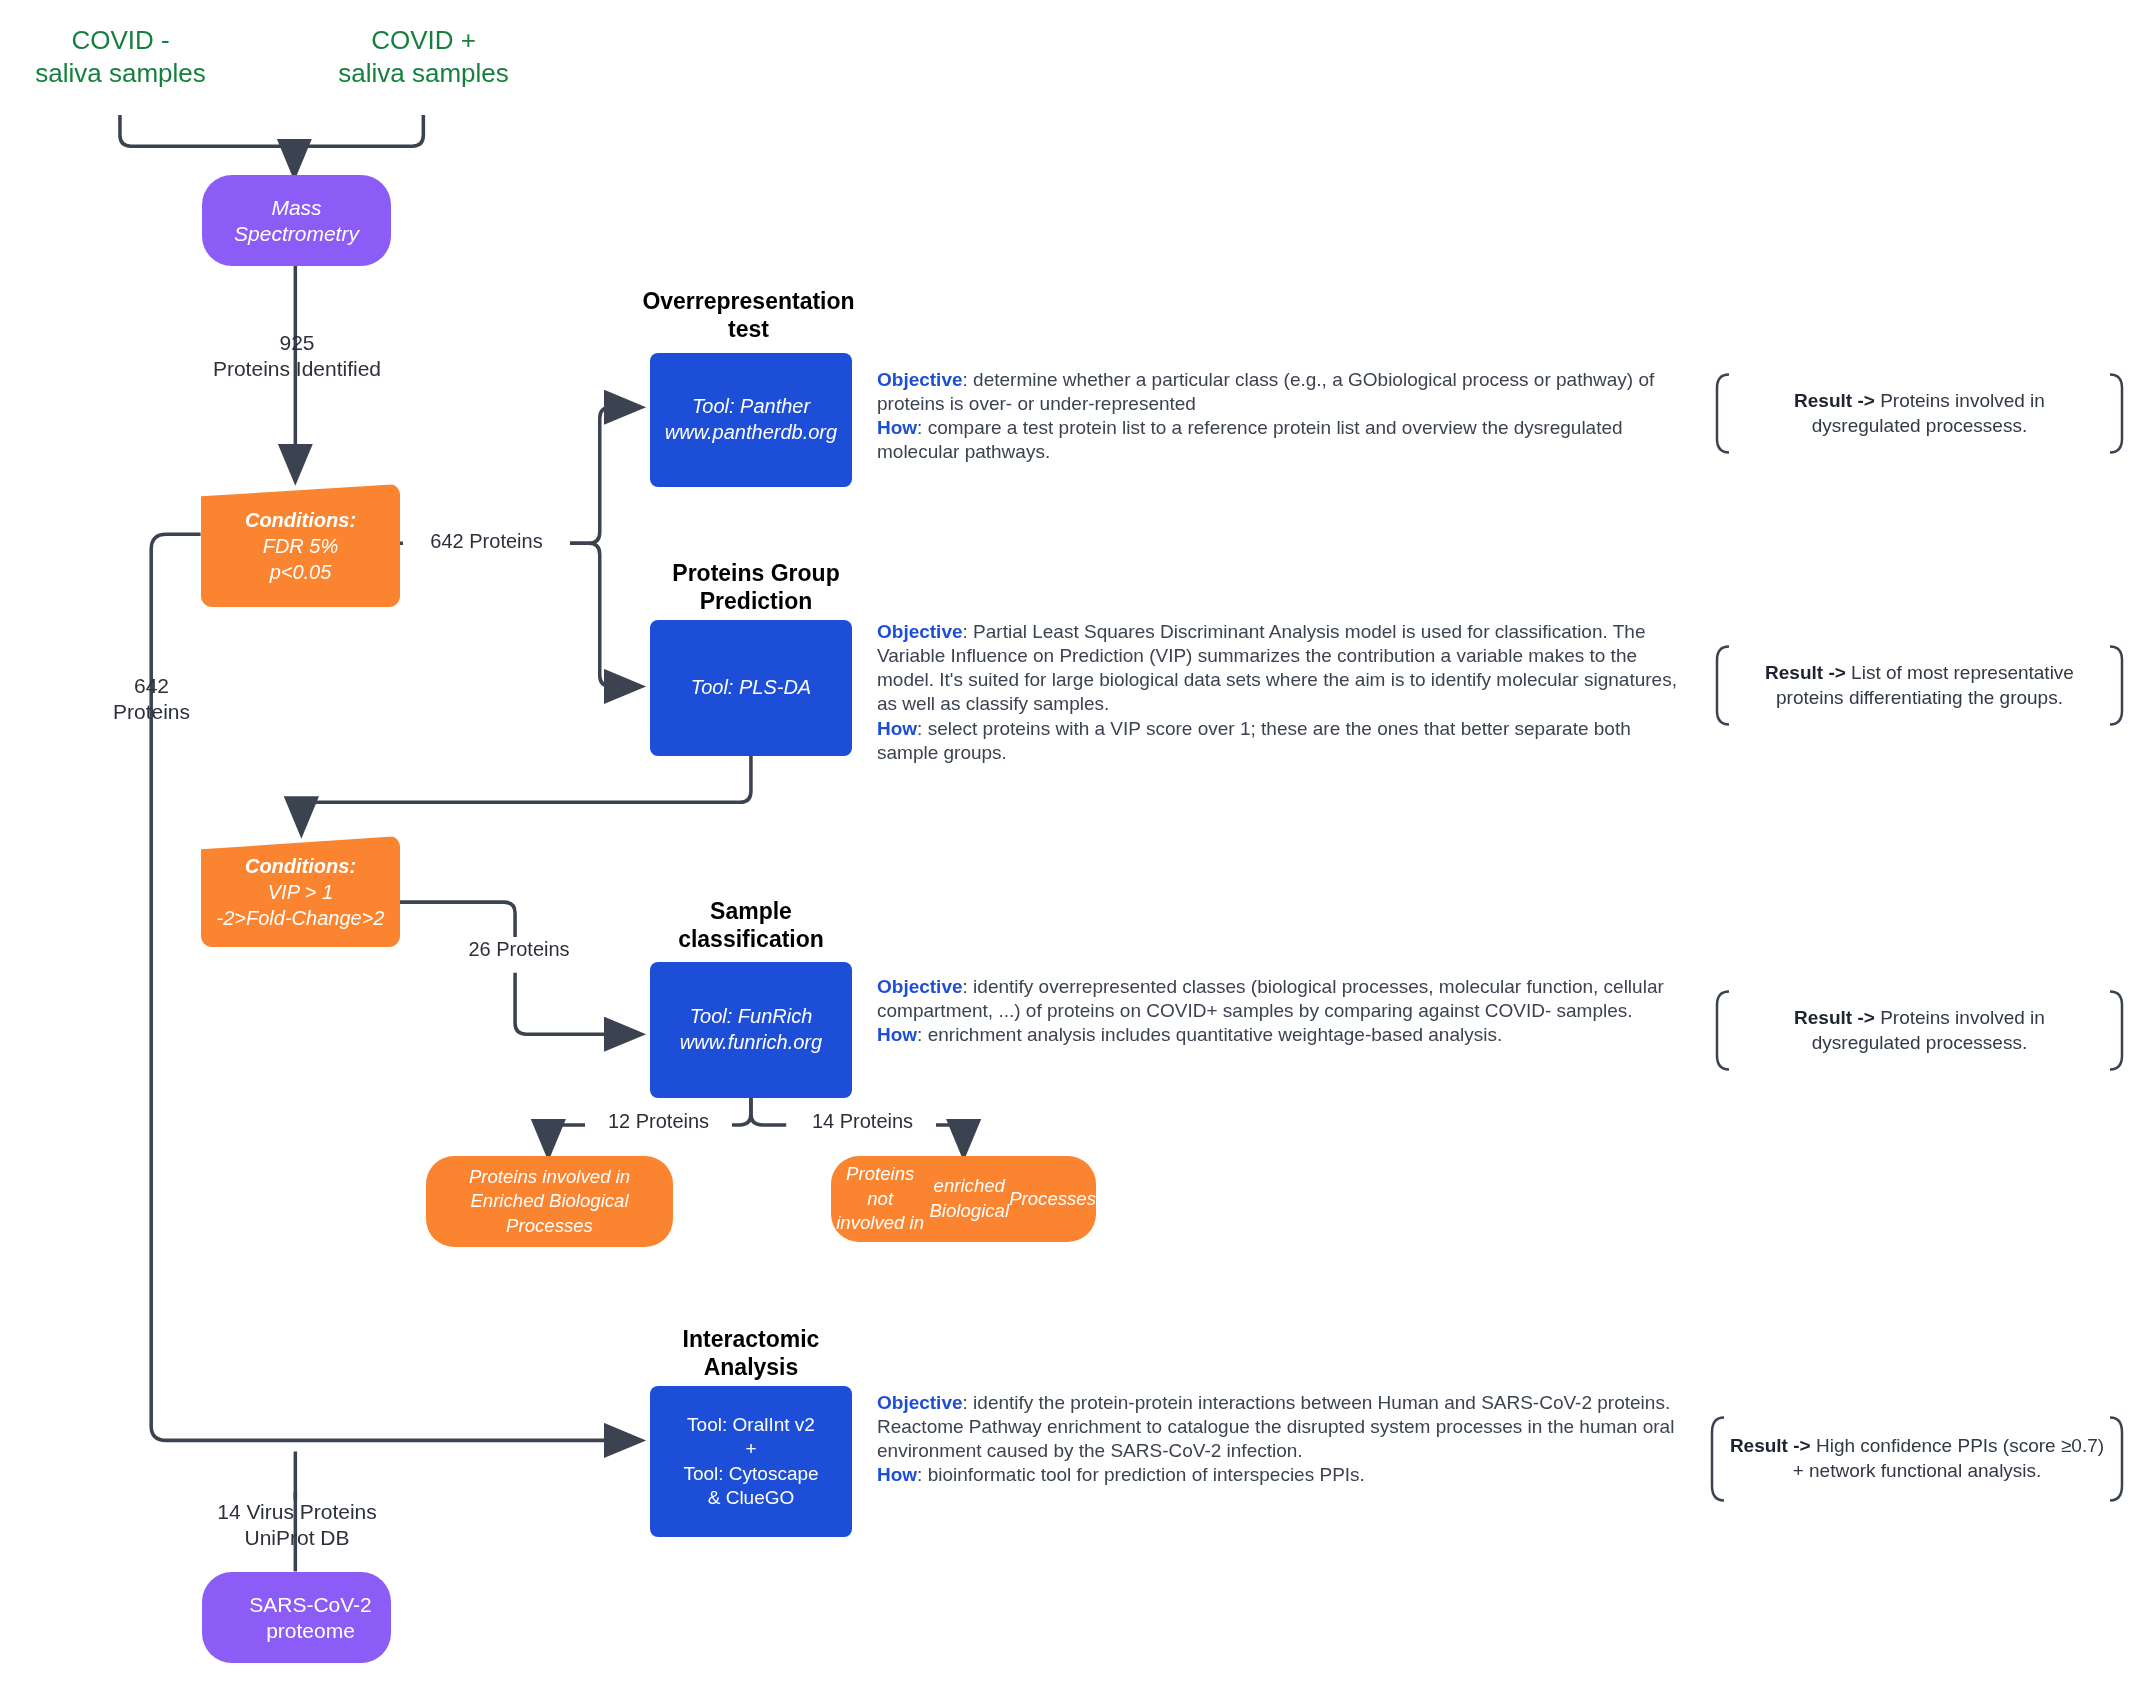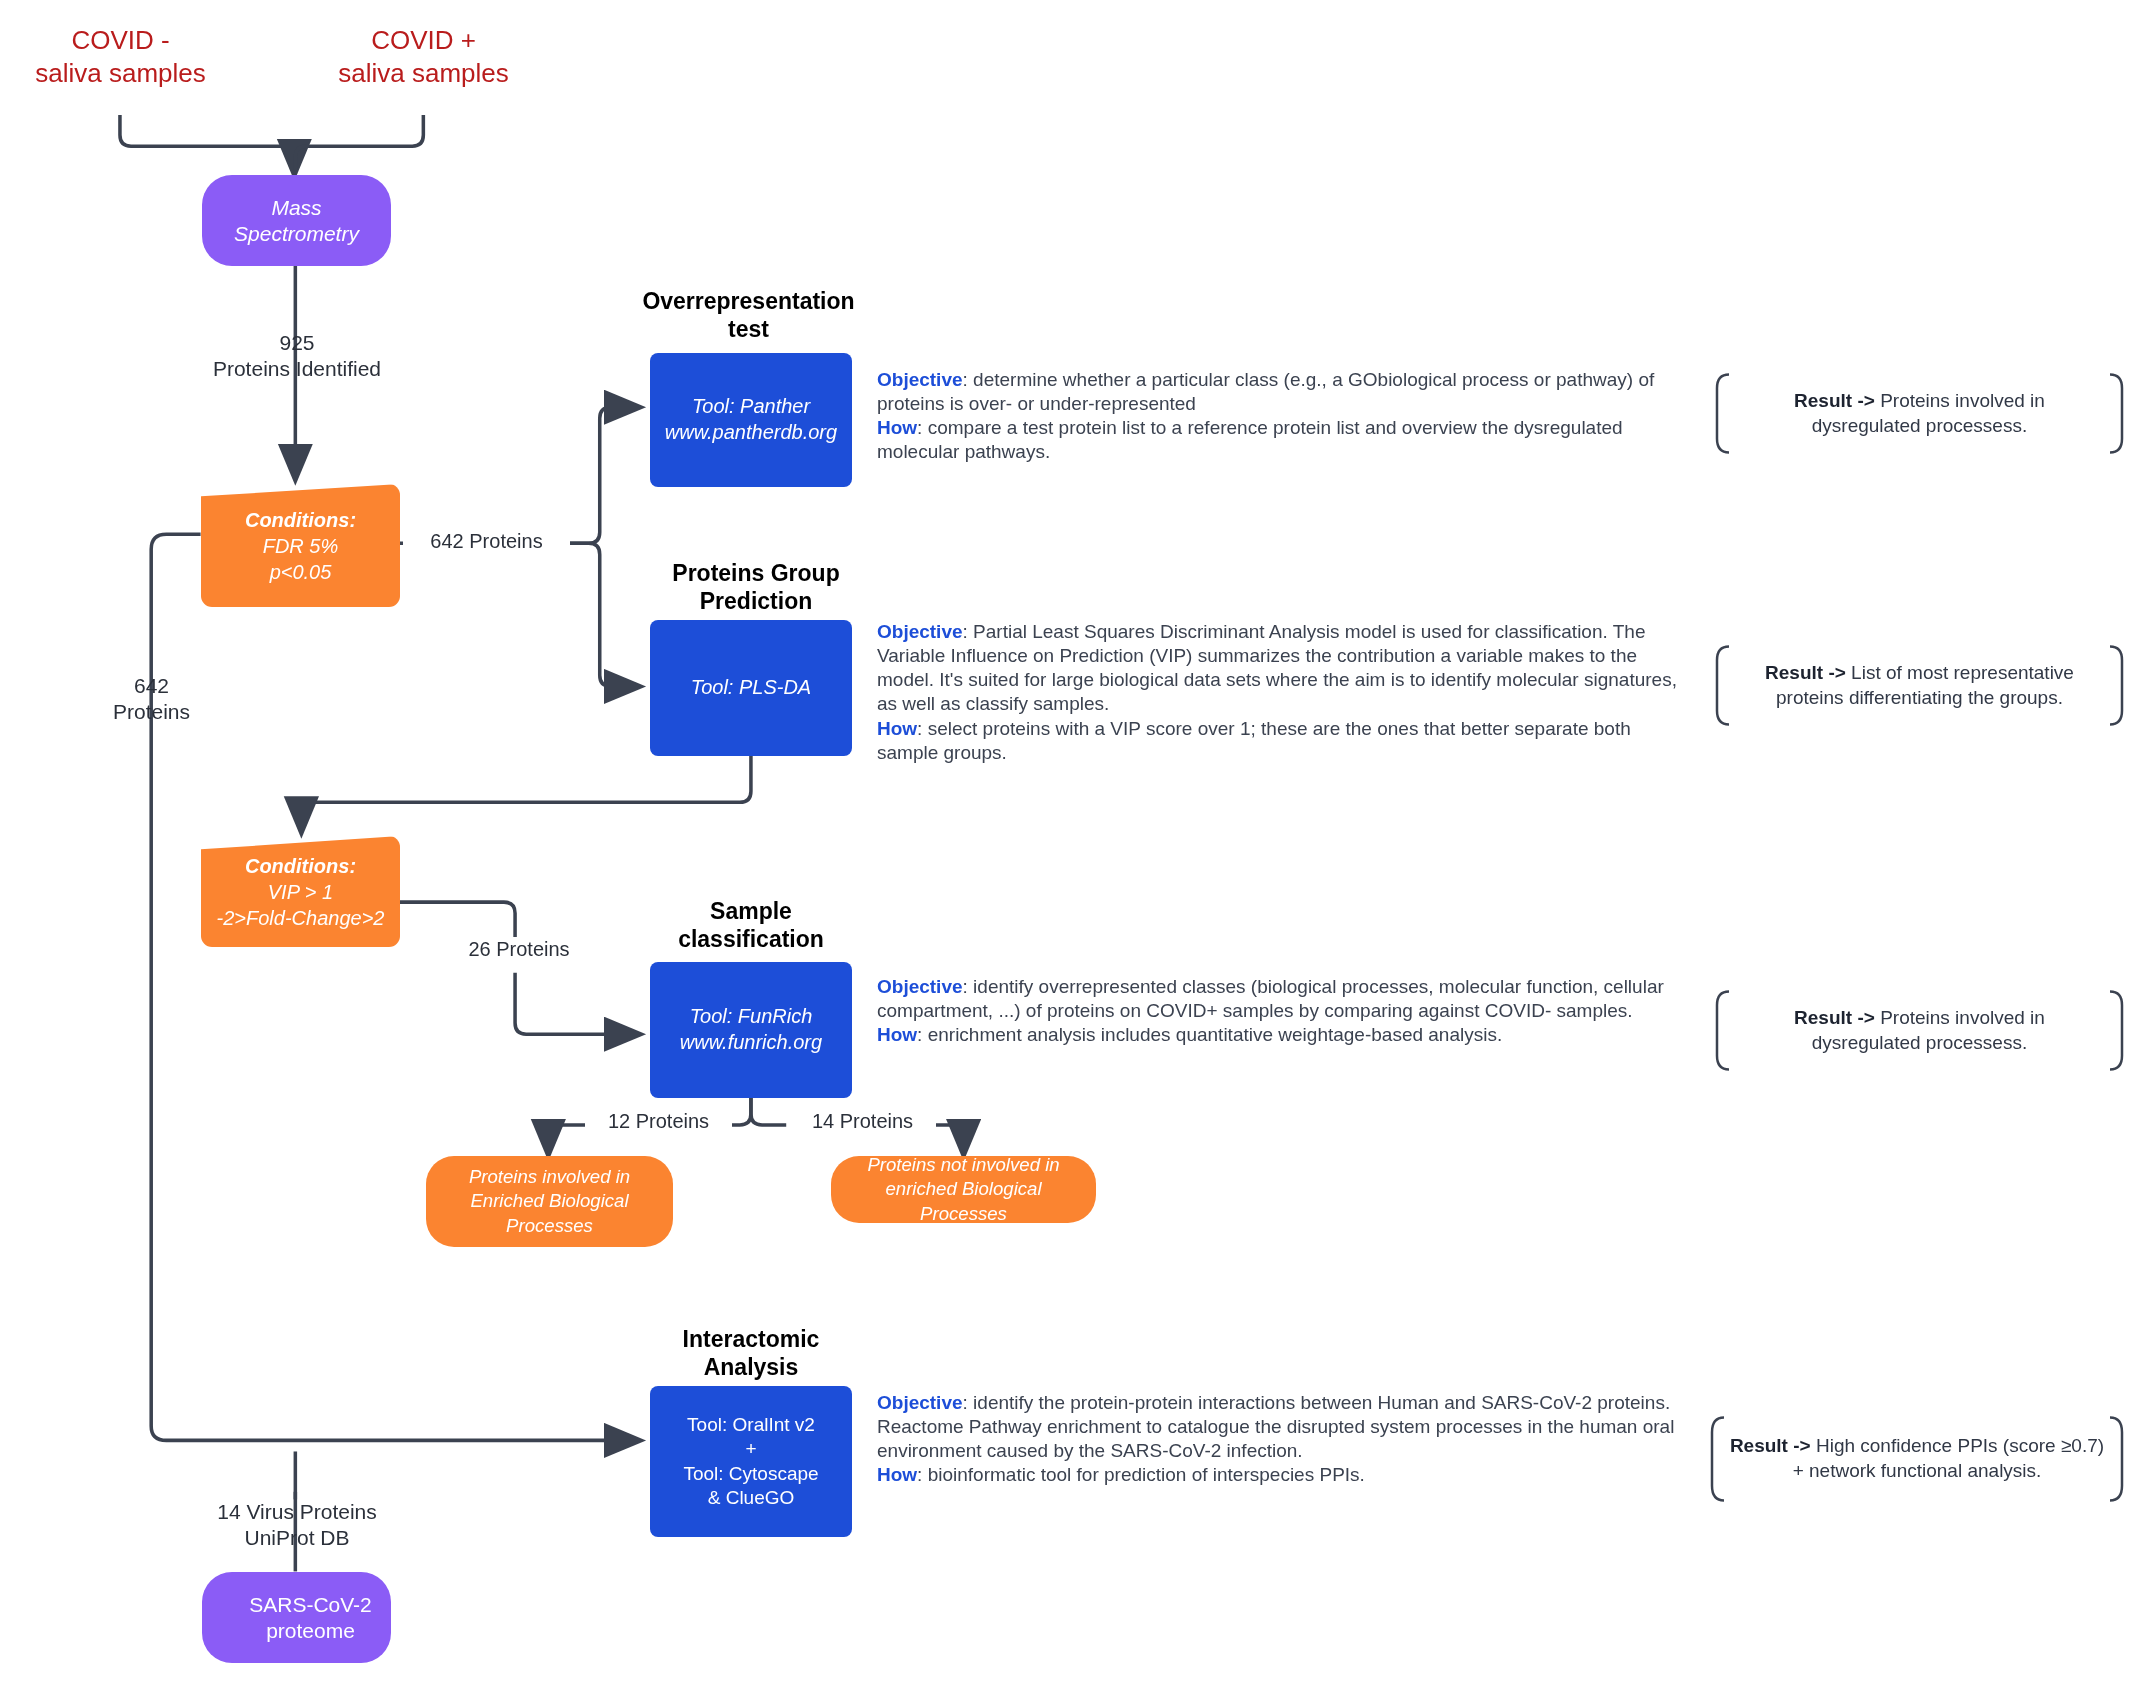--- a/index.html
+++ b/index.html
@@ -49,21 +49,21 @@
                  font-size:23px;line-height:1.22;text-align:center;}
 
   .desc{position:absolute;color:#3b4250;font-size:19px;line-height:1.27;text-align:left;}
   .desc b{color:#1d4ed8;font-weight:bold;}
 
   .result-box{position:absolute;color:#313846;font-size:19px;line-height:1.3;
               text-align:center;display:flex;align-items:center;justify-content:center;}
   .result-box b{font-weight:bold;color:#1d2330;}
   .bracket{position:absolute;top:0;bottom:0;width:17px;}
   .bracket svg{width:100%;height:100%;}
-  .top-lbl{position:absolute;color:#b91c1c;font-size:26px;line-height:1.25;text-align:center;}
+  .top-lbl{position:absolute;color:#15803d;font-size:26px;line-height:1.25;text-align:center;}
 </style>
 </head>
 <body>
 
 <div id="stage">
 
   <svg class="svg-layer" viewBox="0 0 4268 3387" xmlns="http://www.w3.org/2000/svg">
     <defs>
       <marker id="arw" markerWidth="16" markerHeight="16" refX="10" refY="5" orient="auto" markerUnits="strokeWidth">
         <path d="M0,0 L12,5 L0,10 z" fill="#3b4250"></path>
@@ -223,21 +223,21 @@
   </div>
 
   <div class="edge-lbl" style="left:585px;top:1109px;width:141px;">12 Proteins</div>
   <div class="edge-lbl" style="left:789px;top:1109px;width:141px;">14 Proteins</div>
 
   <div class="node orange-pill" style="left:426px;top:1156px;width:247px;height:91px;flex-direction:column;">
     <div>Proteins involved in</div>
     <div>Enriched Biological</div>
     <div>Processes</div>
   </div>
-  <div class="node orange-pill" style="left:831px;top:1156px;width:265px;height:67px;flex-direction:column;">
+  <div class="node orange-pill" style="left:831px;top:1156px;width:265px;height:86px;">
     <div>Proteins not involved in</div>
     <div>enriched Biological</div>
     <div>Processes</div>
   </div>
 
   <div class="section-title" style="left:650px;top:1325px;width:202px;">
     <div>Interactomic</div>
     <div>Analysis</div>
   </div>
   <div class="node tool-box plain" style="left:650px;top:1386px;width:202px;height:151px;flex-direction:column;font-size:19px;">

